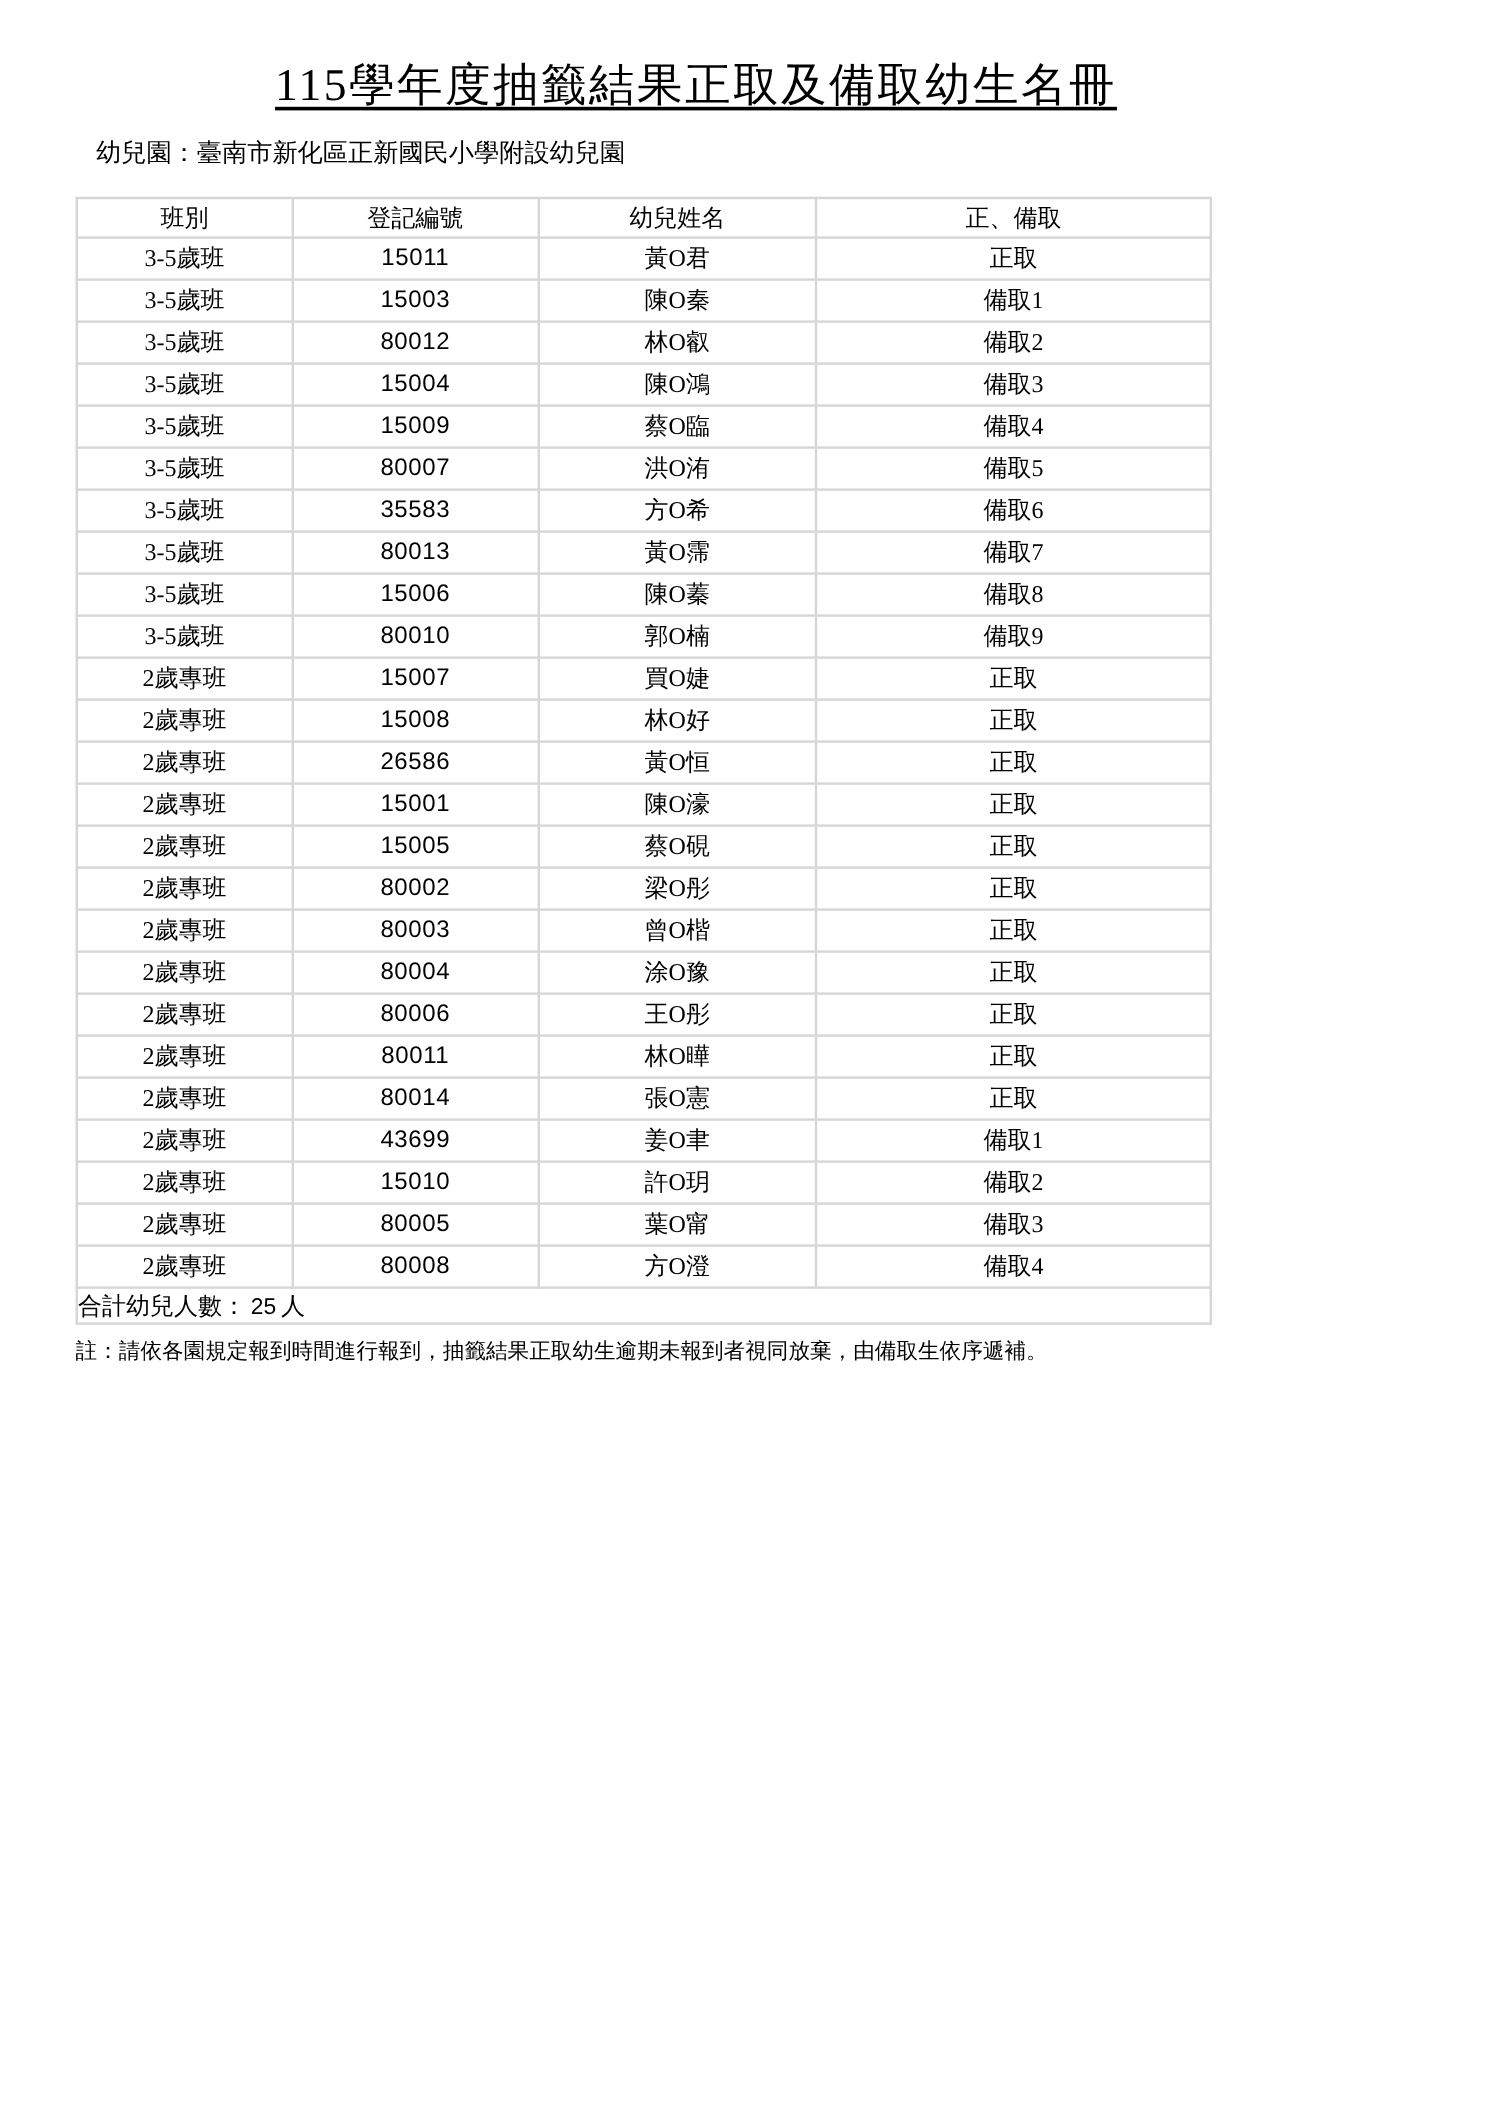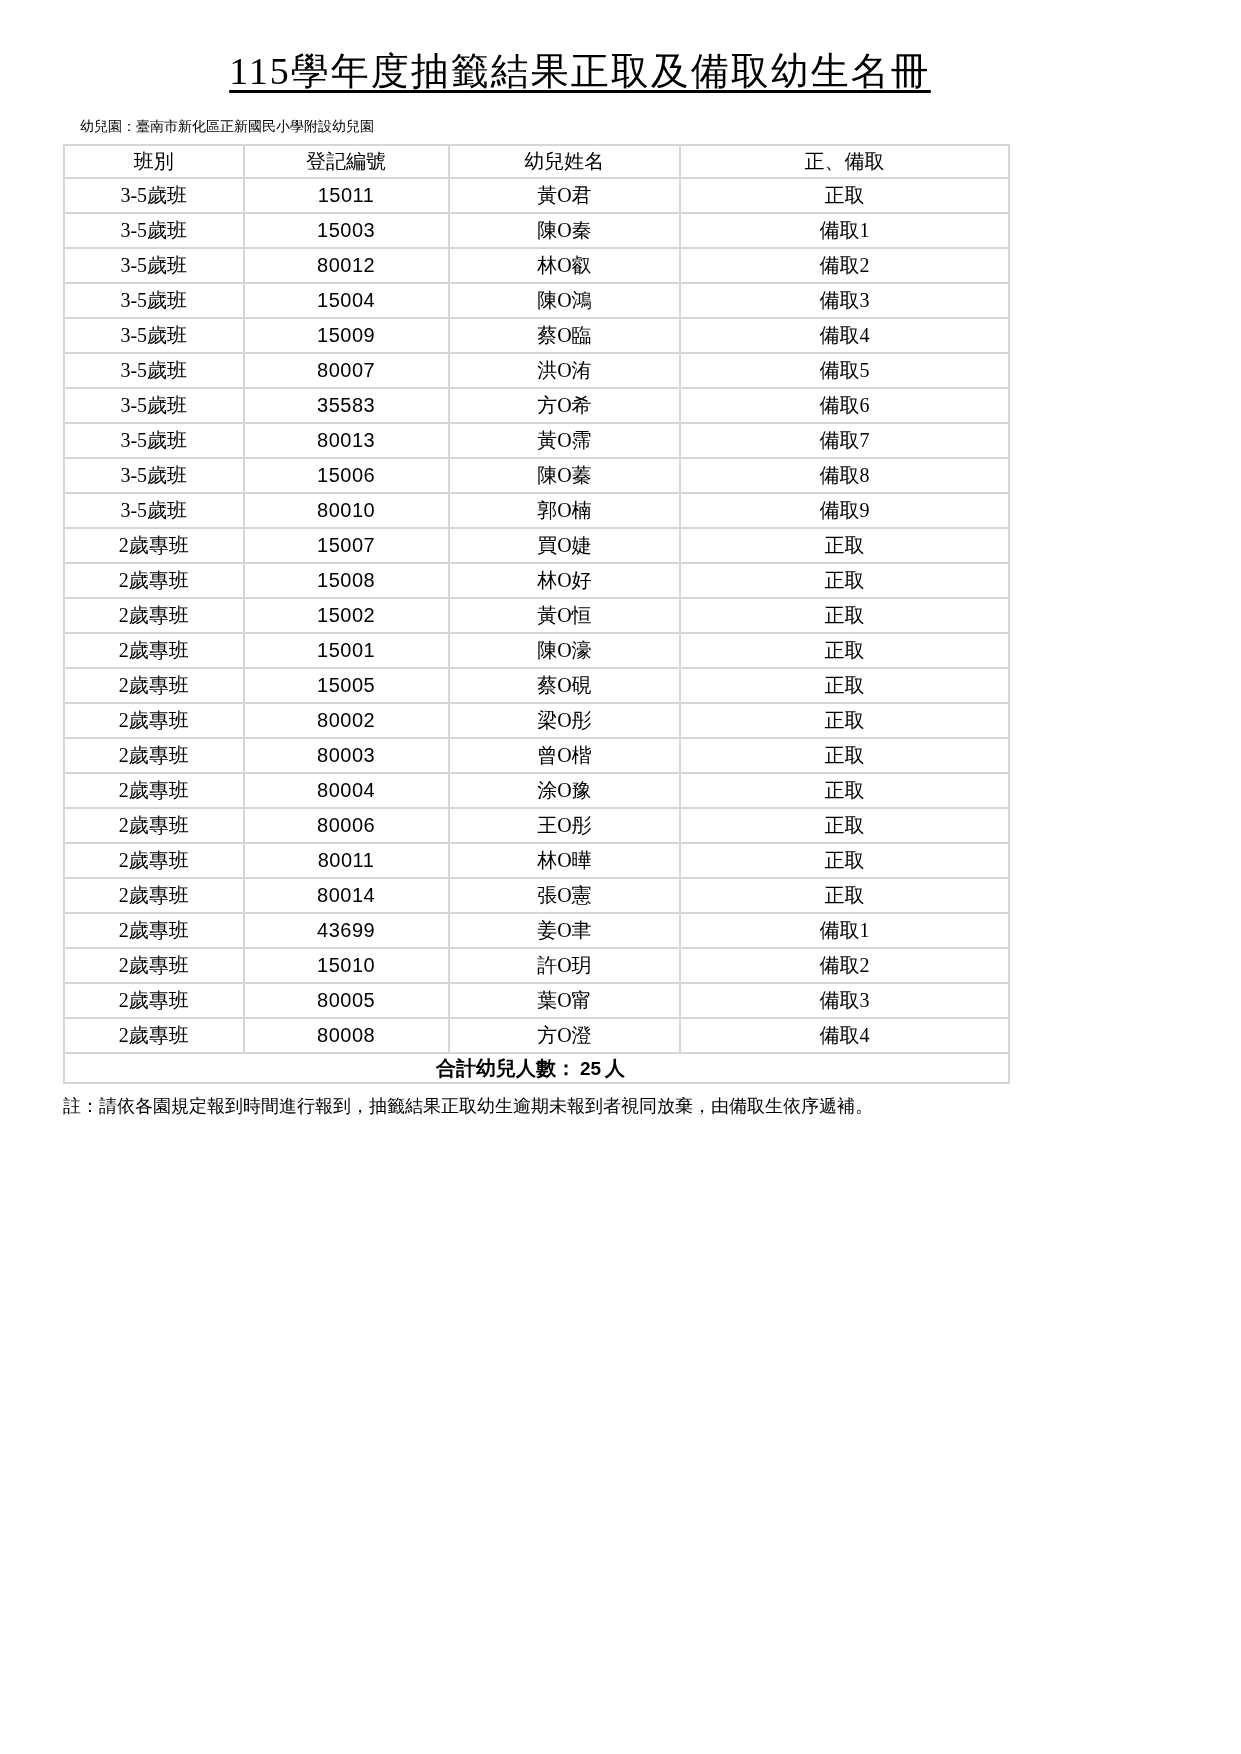--- a/index.html
+++ b/index.html
@@ -22,22 +22,22 @@
     width: 1160px;
     text-align: center;
     font-size: 38px;
     line-height: 42px;
     text-decoration: underline;
     text-underline-offset: 6px;
     letter-spacing: 2px;
     font-weight: 500;
   }
   .school-line {
-    margin: 22px 0 4px 80px;
-    font-size: 14px;
+    margin: 22px 0 24px 80px;
+    font-size: 21px;
     line-height: 26px;
   }
   table.roster {
     margin-left: 63px;
     width: 947px;
     border-collapse: collapse;
     table-layout: fixed;
   }
   table.roster th,
   table.roster td {
@@ -55,23 +55,22 @@
   table.roster td {
     height: 33px;
   }
   td.num {
     font-family: Liberation Sans, sans-serif;
     font-size: 19px;
     letter-spacing: 0.5px;
   }
   tr.summary-row td {
     height: 28px;
-    text-align: center;
+    text-align: left;
     padding-right: 12px;
-    font-weight: bold;
   }
   .summary-count {
     font-family: "Liberation Sans", sans-serif;
     font-size: 19px;
     padding: 0 4px;
   }
   .note {
     margin: 9px 0 0 63px;
     font-size: 18px;
     line-height: 26px;
@@ -169,21 +168,21 @@
           <td>正取</td>
         </tr>
         <tr>
           <td>2歲專班</td>
           <td class="num">15008</td>
           <td>林O好</td>
           <td>正取</td>
         </tr>
         <tr>
           <td>2歲專班</td>
-          <td class="num">15002</td>
+          <td class="num">26586</td>
           <td>黃O恒</td>
           <td>正取</td>
         </tr>
         <tr>
           <td>2歲專班</td>
           <td class="num">15001</td>
           <td>陳O濠</td>
           <td>正取</td>
         </tr>
         <tr>

